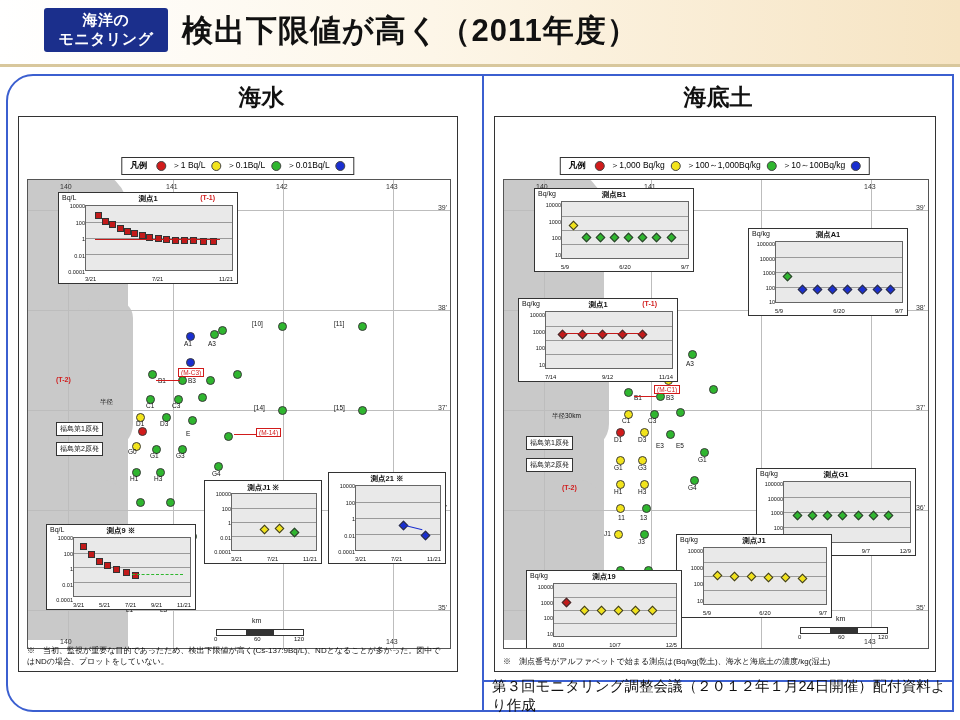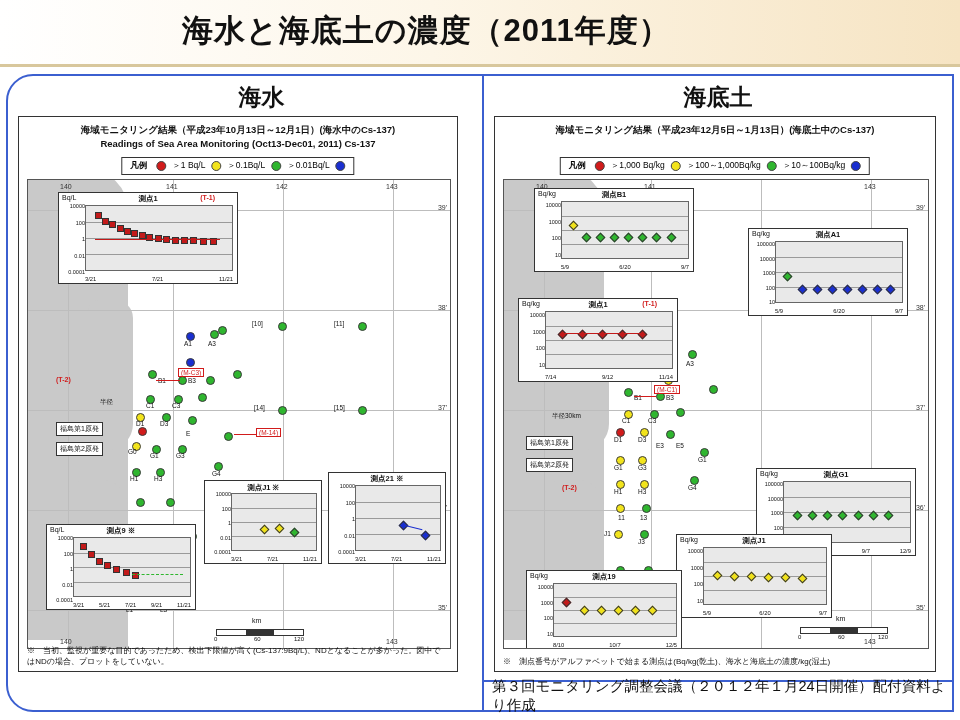--- a/index.html
+++ b/index.html
@@ -144,32 +144,32 @@
   .scalebar .bar{position:absolute;left:0;top:9px;height:5px;width:86px;border:1px solid #333;
     background:linear-gradient(to right,#fff 0 33.3%,#333 33.3% 66.6%,#fff 66.6% 100%);}
   .sb-t{position:absolute;top:16px;font-size:6px;}
 </style>
 </head>
 <body>
 
 <div class="slide">
 
   <div class="header">
-    <div class="header-title">海水と海底土の濃度（2011年度）</div>
+    <div class="header-tag">
+      <span>海洋の</span>
+      <span>モニタリング</span>
+    </div>
+    <div class="header-title">検出下限値が高く（2011年度）</div>
     <div class="header-rule"></div>
   </div>
 
   <div class="panel panel-left">
     <div class="panel-title">海水</div>
 
     <div class="figure fig-left">
-      <div class="fig-head">
-        <div>海域モニタリング結果（平成23年10月13日～12月1日）(海水中のCs-137)</div>
-        <div class="en">Readings of Sea Area Monitoring (Oct13-Dec01, 2011)  Cs-137</div>
-      </div>
 
       <div class="legend">
         <b>凡例</b>
         <span class="dot red"></span>
         <span>＞1 Bq/L</span>
         <span class="dot yellow"></span>
         <span>＞0.1Bq/L</span>
         <span class="dot green"></span>
         <span>＞0.01Bq/L</span>
         <span class="dot blue"></span>
@@ -414,21 +414,20 @@
       <div class="note">※　当初、監視が重要な目的であったため、検出下限値が高く(Cs-137:9Bq/L)、NDとなることが多かった。図中ではNDの場合、プロットをしていない。</div>
     </div>
 
   </div>
 
   <div class="panel panel-right">
     <div class="panel-title">海底土</div>
 
     <div class="figure fig-right">
       <div class="fig-head">
-        <div>海域モニタリング結果（平成23年12月5日～1月13日）(海底土中のCs-137)</div>
       </div>
 
       <div class="legend">
         <b>凡例</b>
         <span class="dot red"></span>
         <span>＞1,000 Bq/kg</span>
         <span class="dot yellow"></span>
         <span>＞100～1,000Bq/kg</span>
         <span class="dot green"></span>
         <span>＞10～100Bq/kg</span>

